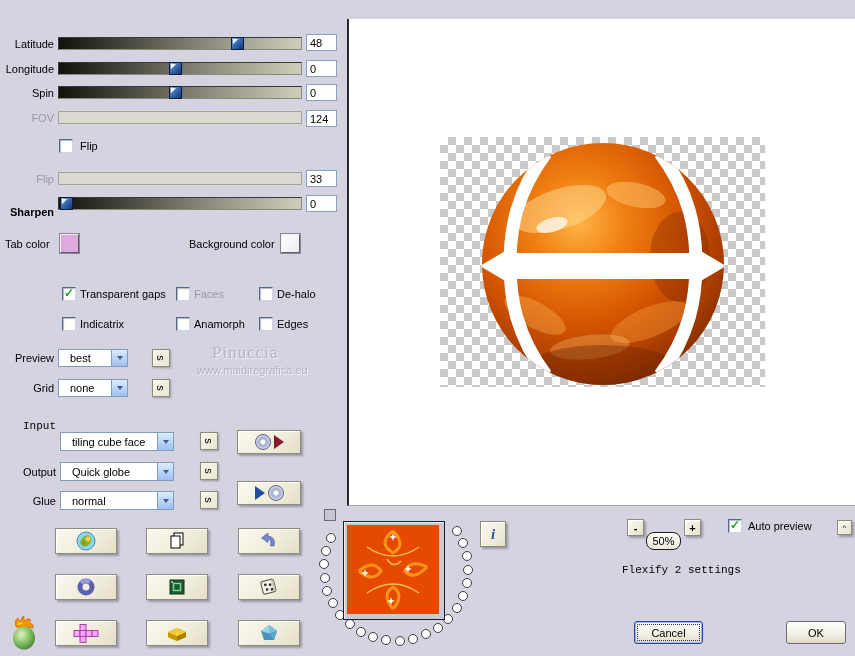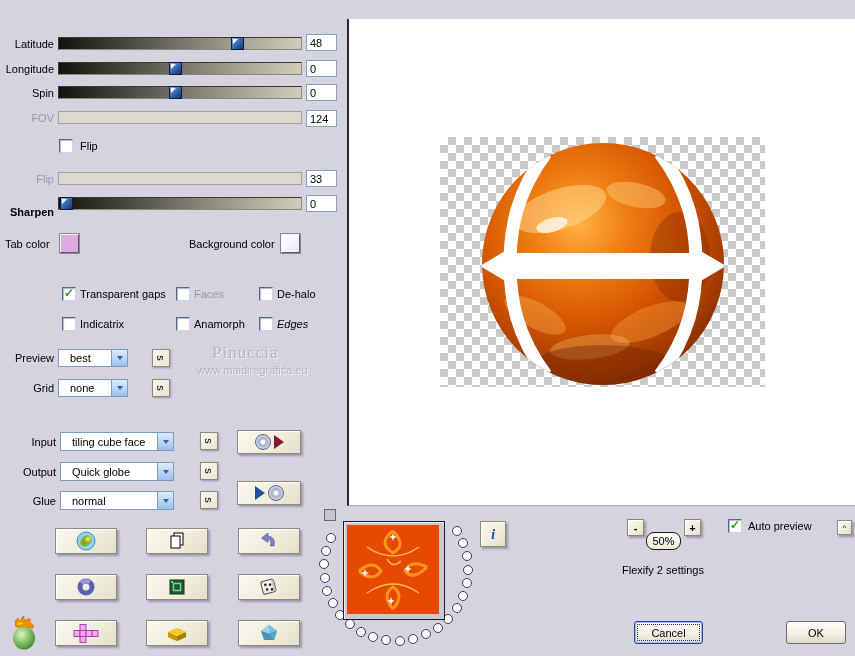--- a/index.html
+++ b/index.html
@@ -174,21 +174,21 @@
   <div class="cb" style="left:176px;top:287px;"></div>
   <div class="cblbl dis" style="left:194px;top:288px;">Faces</div>
   <div class="cb" style="left:259px;top:287px;"></div>
   <div class="cblbl" style="left:277px;top:288px;">De-halo</div>
 
   <div class="cb" style="left:62px;top:317px;"></div>
   <div class="cblbl" style="left:80px;top:318px;">Indicatrix</div>
   <div class="cb" style="left:176px;top:317px;"></div>
   <div class="cblbl" style="left:194px;top:318px;">Anamorph</div>
   <div class="cb" style="left:259px;top:317px;"></div>
-  <div class="cblbl" style="left:277px;top:318px;font-style:italic;">Edges</div>
+  <div class="cblbl" style="left:277px;top:318px;">Edges</div>
 
   <div class="lbl" style="left:2px;top:352px;">Preview</div>
   <div class="dd" style="left:58px;top:349px;width:70px;height:18px;">
     <span class="txt">best</span>
     <span class="dd-arrow"></span>
   </div>
   <div class="sbtn" style="left:152px;top:349px;">
       <span class="rot">s</span>
     </div>
 
@@ -197,21 +197,21 @@
     <span class="txt">none</span>
     <span class="dd-arrow"></span>
   </div>
   <div class="sbtn" style="left:152px;top:379px;">
       <span class="rot">s</span>
     </div>
 
   <div class="watermark" style="left:212px;top:343px;font-size:17px;font-family:'Liberation Serif',serif;letter-spacing:1px;">Pinuccia</div>
   <div class="watermark" style="left:197px;top:364px;font-size:11px;">www.maidiregrafica.eu</div>
 
-  <div class="lbl" style="left:4px;top:436px;">Input</div>
+  <div class="lbl" style="left:4px;top:420px;font-family:Liberation Mono, monospace;">Input</div>
   <div class="dd" style="left:60px;top:432px;width:114px;height:19px;">
     <span class="txt">tiling cube face</span>
     <span class="dd-arrow"></span>
   </div>
   <div class="sbtn" style="left:200px;top:432px;">
       <span class="rot">s</span>
     </div>
 
   <div class="lbl" style="left:4px;top:466px;">Output</div>
   <div class="dd" style="left:60px;top:462px;width:114px;height:19px;">
@@ -393,21 +393,21 @@
   </div>
   <div class="btn3d" style="left:684px;top:519px;width:15px;height:15px;font-weight:bold;">
     <span>+</span>
   </div>
   <div class="cb checked" style="left:728px;top:519px;"></div>
   <div class="cblbl" style="left:748px;top:520px;">Auto preview</div>
   <div class="btn3d" style="left:837px;top:520px;width:13px;height:13px;font-size:8px;">
     <span>^</span>
   </div>
 
-  <div class="smalltext" style="left:622px;top:564px;">Flexify 2 settings</div>
+  <div class="smalltext" style="left:622px;top:564px;font-family:Liberation Mono, monospace;">Flexify 2 settings</div>
 
   <div class="xpbtn focus" style="left:634px;top:621px;width:69px;">
     <span>Cancel</span>
   </div>
   <div class="xpbtn" style="left:786px;top:621px;width:60px;">
     <span>OK</span>
   </div>
 
 </div>
 

